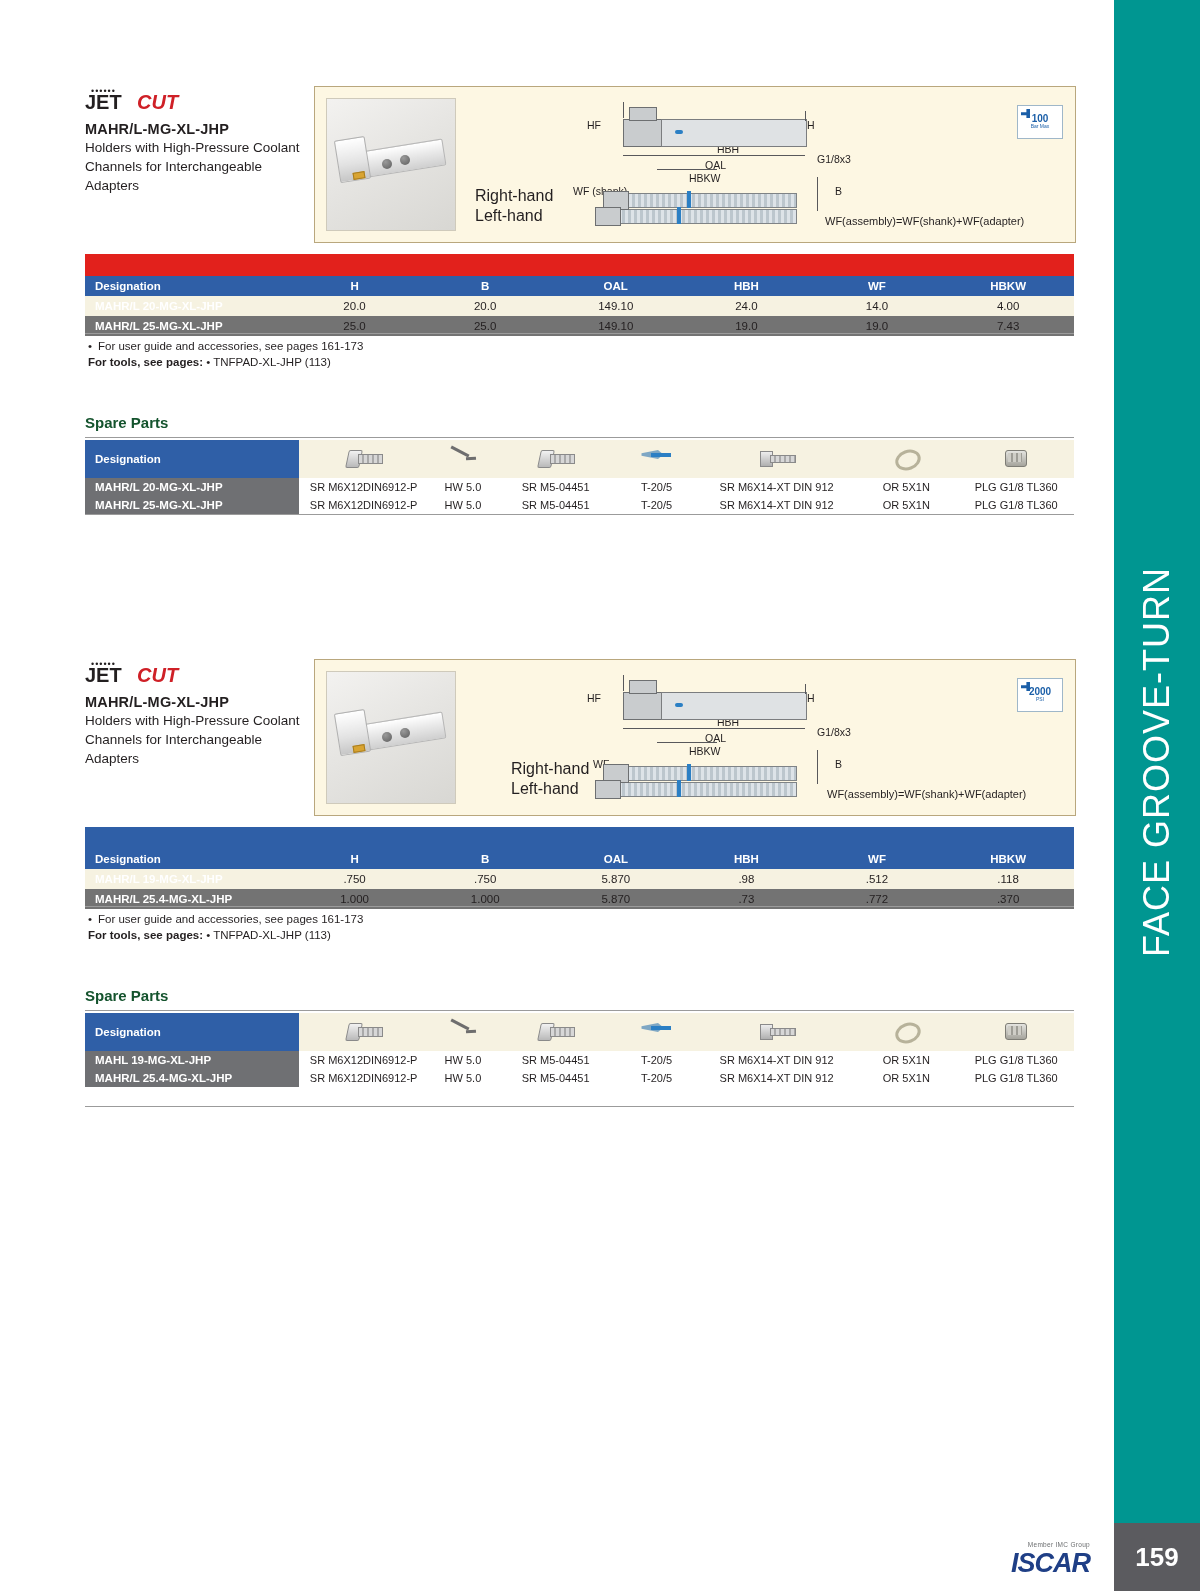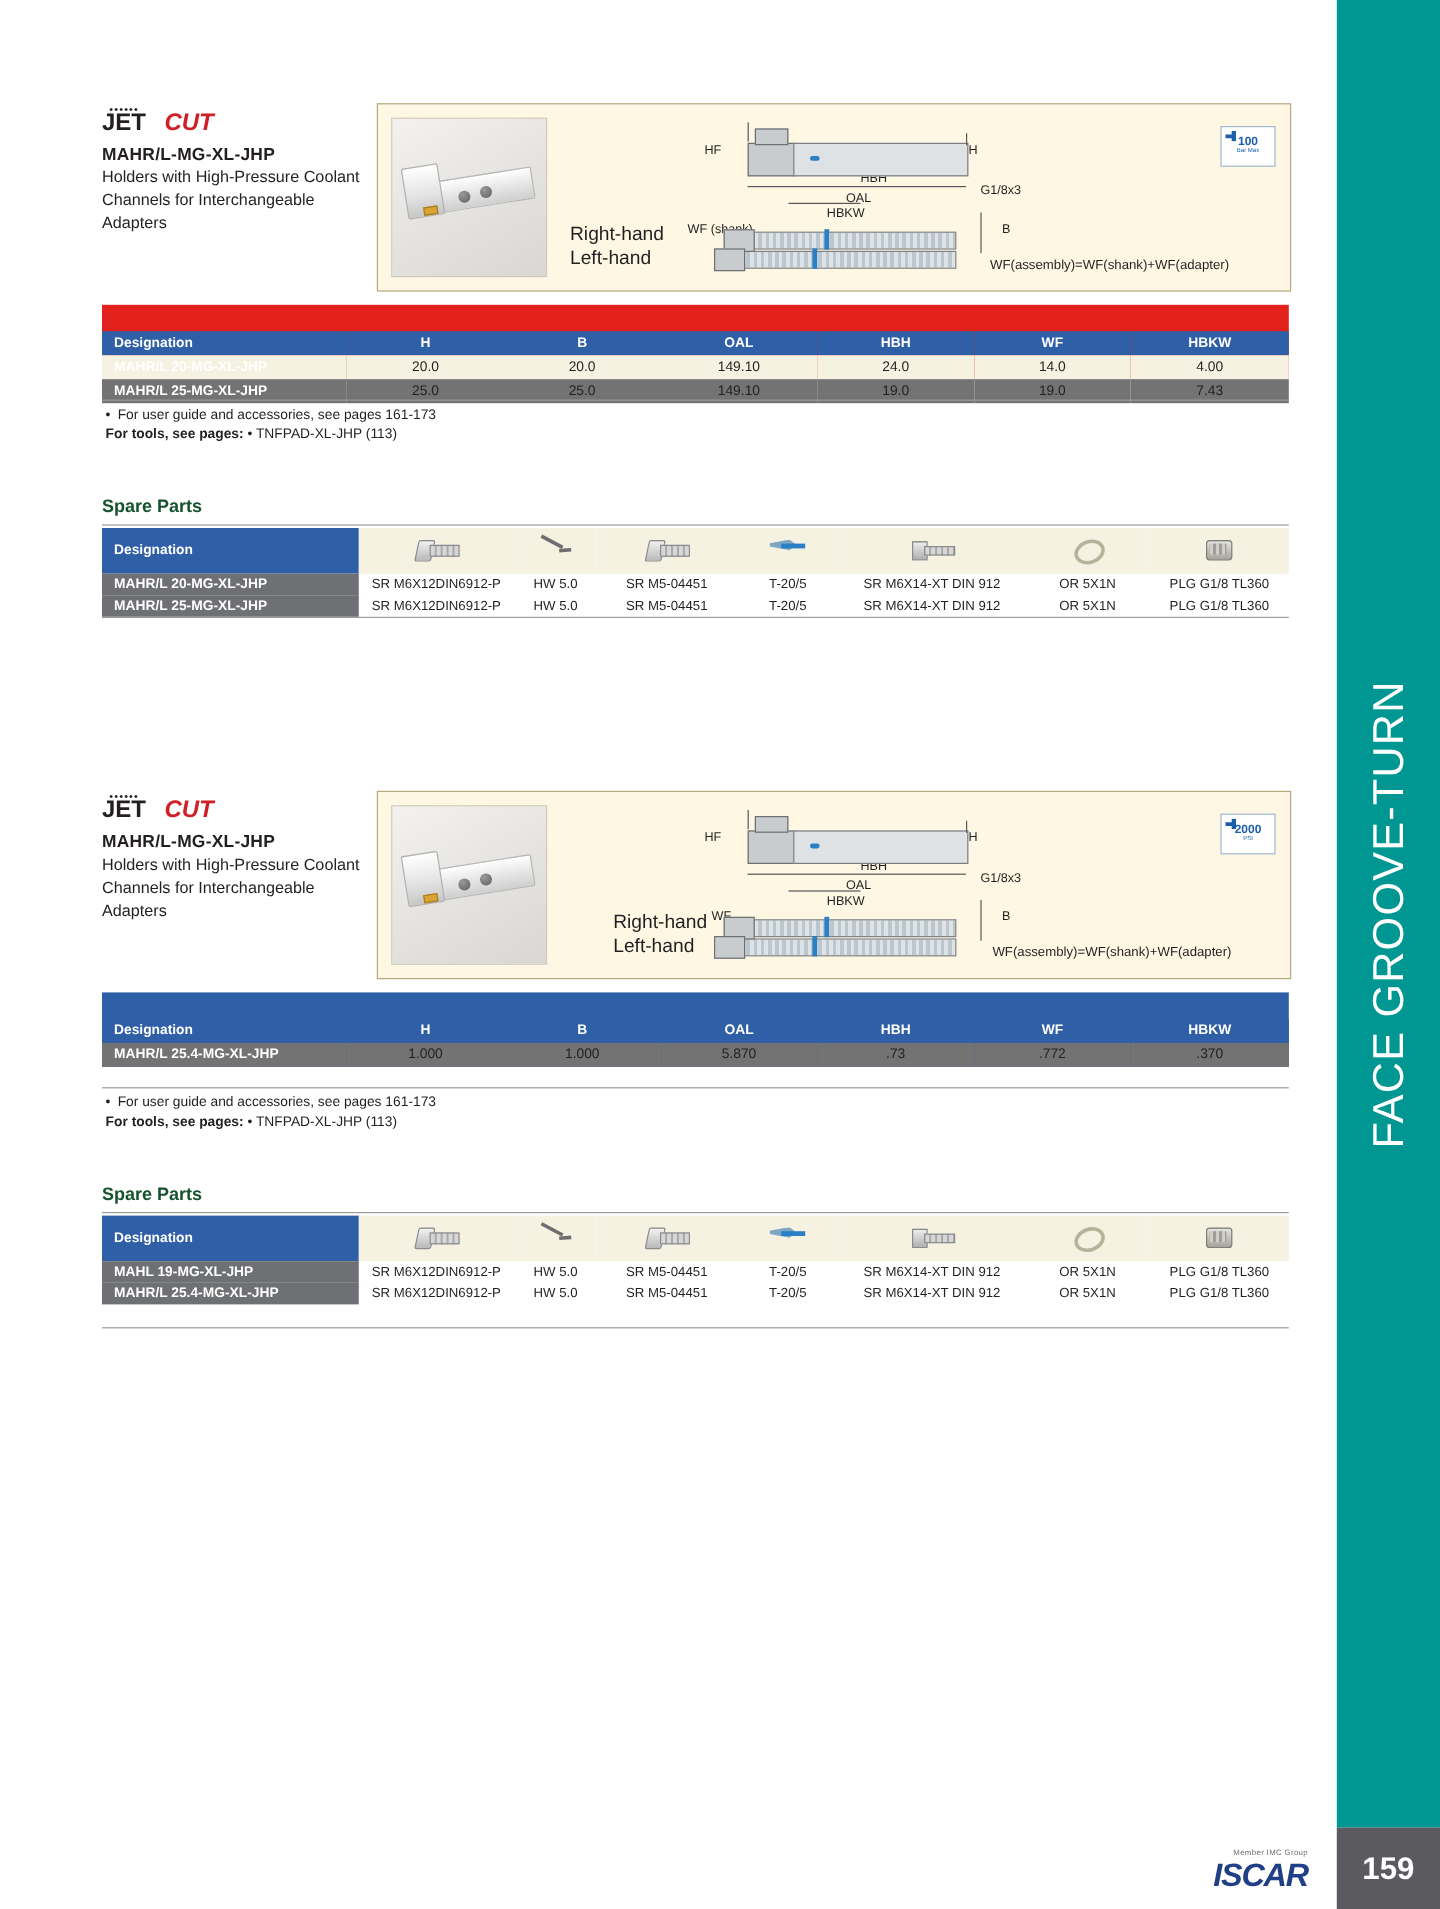--- a/index.html
+++ b/index.html
@@ -365,20 +365,29 @@
     <tbody>
         <tr class="hdr">
       <td class="first" style="width:196px;">Designation</td>
       <td style="width:132px;">H</td>
       <td style="width:132px;">B</td>
       <td style="width:132px;">OAL</td>
       <td style="width:132px;">HBH</td>
       <td style="width:132px;">WF</td>
       <td style="width:133px;">HBKW</td>
     </tr>
+    <tr class="row alt">
+      <td class="first">MAHR/L 19-MG-XL-JHP</td>
+      <td>.750</td>
+      <td>.750</td>
+      <td>5.870</td>
+      <td>.98</td>
+      <td>.512</td>
+      <td>.118</td>
+    </tr>
     <tr class="row alt2">
       <td class="first">MAHR/L 25.4-MG-XL-JHP</td>
       <td>1.000</td>
       <td>1.000</td>
       <td>5.870</td>
       <td>.73</td>
       <td>.772</td>
       <td>.370</td>
     </tr>
   </tbody>

